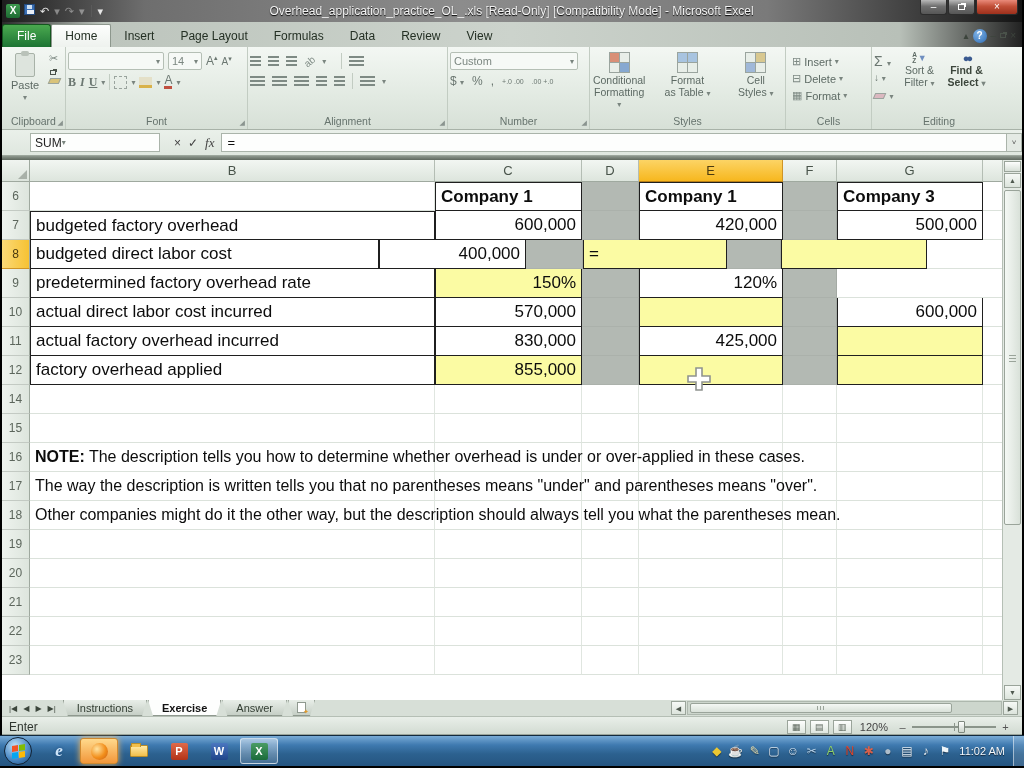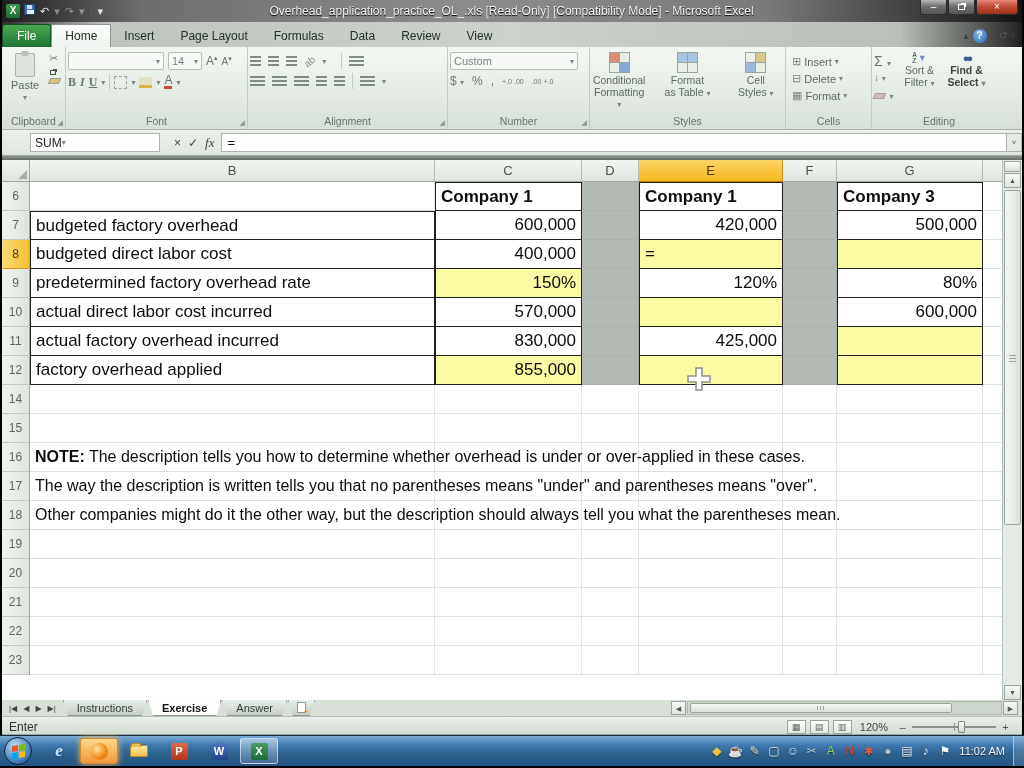--- a/index.html
+++ b/index.html
@@ -448,36 +448,35 @@
           <div class="cell box boxTop al" style="width: 405px;">budgeted factory overhead</div>
           <div class="cell box ar" style="width: 147px;">600,000</div>
           <div class="cell gray" style="width: 57px;"></div>
           <div class="cell box ar" style="width: 144px;">420,000</div>
           <div class="cell gray" style="width: 54px;"></div>
           <div class="cell box ar" style="width: 146px;">500,000</div>
           <div class="cellfill"></div>
         </div>
         <div class="grow">
           <div class="rn active">8</div>
-          <div class="cell box al" style="width: 405px;">budgeted direct labor cost</div>
+          <div class="cell box al" style="width: 349px;">budgeted direct labor cost</div>
           <div class="cell box ar" style="width: 147px;">400,000</div>
           <div class="cell gray" style="width: 57px;"></div>
           <div class="cell yellow box al" style="width: 144px;">=</div>
           <div class="cell gray" style="width: 54px;"></div>
           <div class="cell yellow box" style="width: 146px;"></div>
           <div class="cellfill"></div>
         </div>
         <div class="grow">
           <div class="rn">9</div>
           <div class="cell box al" style="width: 405px;">predetermined factory overhead rate</div>
           <div class="cell yellow box ar" style="width: 147px;">150%</div>
           <div class="cell gray" style="width: 57px;"></div>
           <div class="cell box ar" style="width: 144px;">120%</div>
           <div class="cell gray" style="width: 54px;"></div>
-          <div class="cell box ar" style="width: 146px;">80%</div>
           <div class="cellfill"></div>
         </div>
         <div class="grow">
           <div class="rn">10</div>
           <div class="cell box al" style="width: 405px;">actual direct labor cost incurred</div>
           <div class="cell box ar" style="width: 147px;">570,000</div>
           <div class="cell gray" style="width: 57px;"></div>
           <div class="cell yellow box" style="width: 144px;"></div>
           <div class="cell gray" style="width: 54px;"></div>
           <div class="cell box ar" style="width: 146px;">600,000</div>

